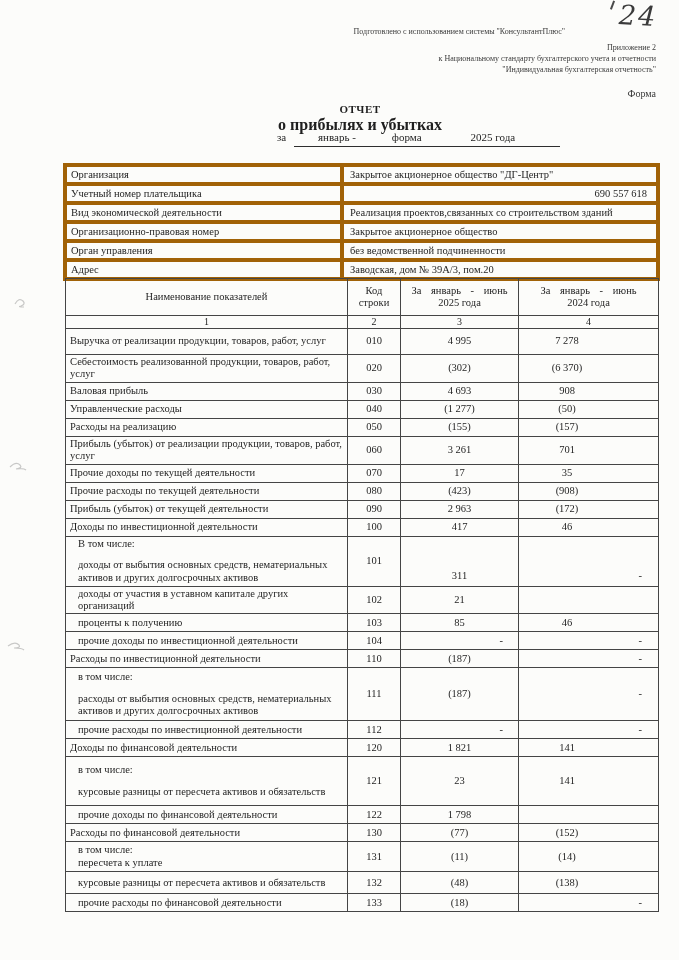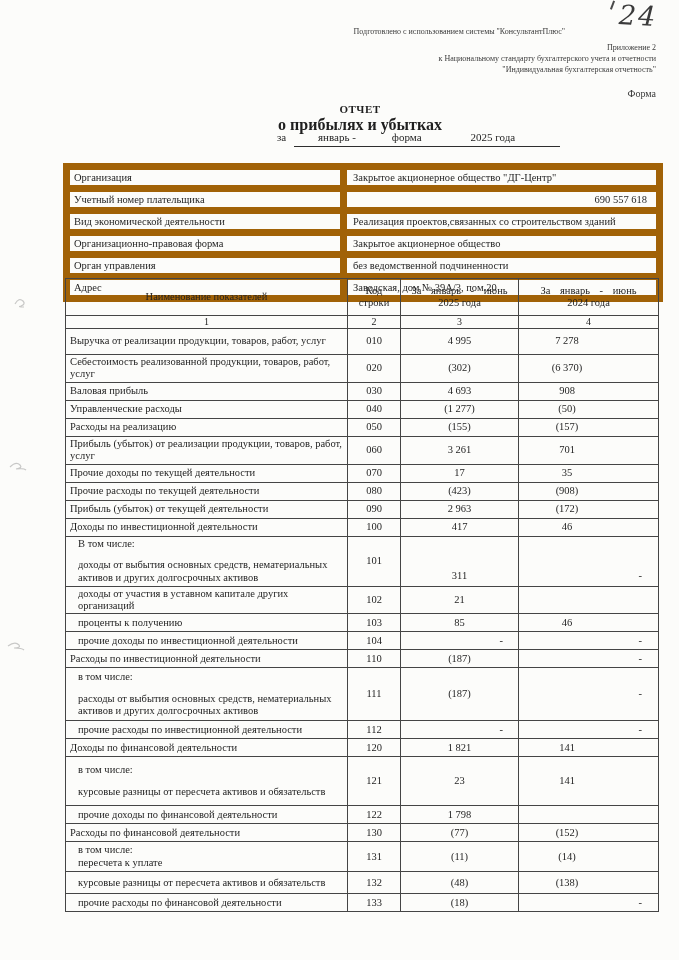--- a/index.html
+++ b/index.html
@@ -30,21 +30,21 @@
   .t3{position:absolute;left:0;top:131px;width:679px;height:16px;font-weight:normal;font-size:11px;}
   .t3 .za{position:absolute;left:277px;top:0;}
   .t3 .uline{position:absolute;left:294px;top:0;width:266px;border-bottom:1.5px solid #2e2e2e;
     height:15px;display:flex;}
   .t3 .uline .p1{margin-left:24px;}
   .t3 .uline .p2{margin-left:36px;}
   .t3 .uline .p3{margin-left:49px;}
   
   .infotbl{position:absolute;left:63px;top:163px;width:593px;border-collapse:collapse;
     table-layout:fixed;font-size:10.5px;}
-  .infotbl td{border:7px solid #a16207;height:15px;padding:0 4px;vertical-align:middle;
+  .infotbl td{border:4px solid #a16207;height:15px;padding:0 4px;vertical-align:middle;
     overflow:hidden;white-space:nowrap;}
   .infotbl td.val{padding-left:6px;}
   .infotbl td.val.right{text-align:right;padding-right:9px;}
   
   .maintbl{position:absolute;left:65px;top:278px;width:593px;border-collapse:collapse;
     table-layout:fixed;font-size:10.5px;line-height:1.18;padding-left:32px;}
   .maintbl td,.maintbl th{border:1px solid #454545;padding:1px 3px;vertical-align:middle;
     font-weight:normal;}
   .maintbl th{text-align:center;}
   .hdr th{height:34px;}
@@ -108,21 +108,21 @@
         </tr>
         <tr>
           <td>Учетный номер плательщика</td>
           <td class="val right">690 557 618</td>
         </tr>
         <tr>
           <td>Вид экономической деятельности</td>
           <td class="val">Реализация проектов,связанных со строительством зданий</td>
         </tr>
         <tr>
-          <td>Организационно-правовая форма</td>
+          <td>Организационно-правовая номер</td>
           <td class="val">Закрытое акционерное общество</td>
         </tr>
         <tr>
           <td>Орган управления</td>
           <td class="val">без ведомственной подчиненности</td>
         </tr>
         <tr>
           <td>Адрес</td>
           <td class="val">Заводская, дом № 39А/3, пом.20</td>
         </tr>

